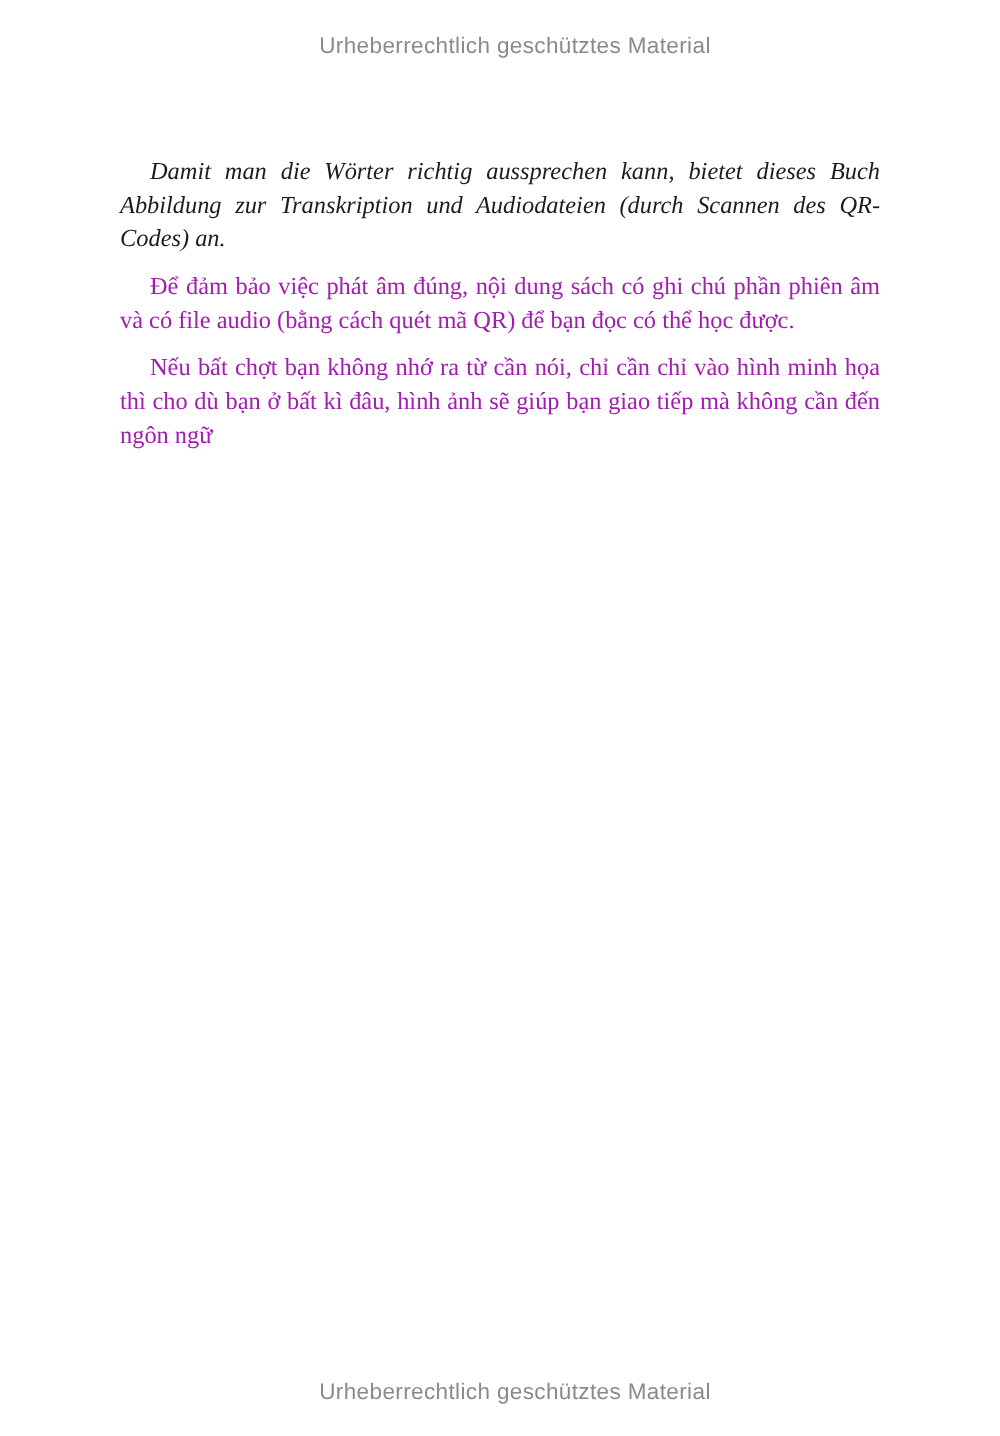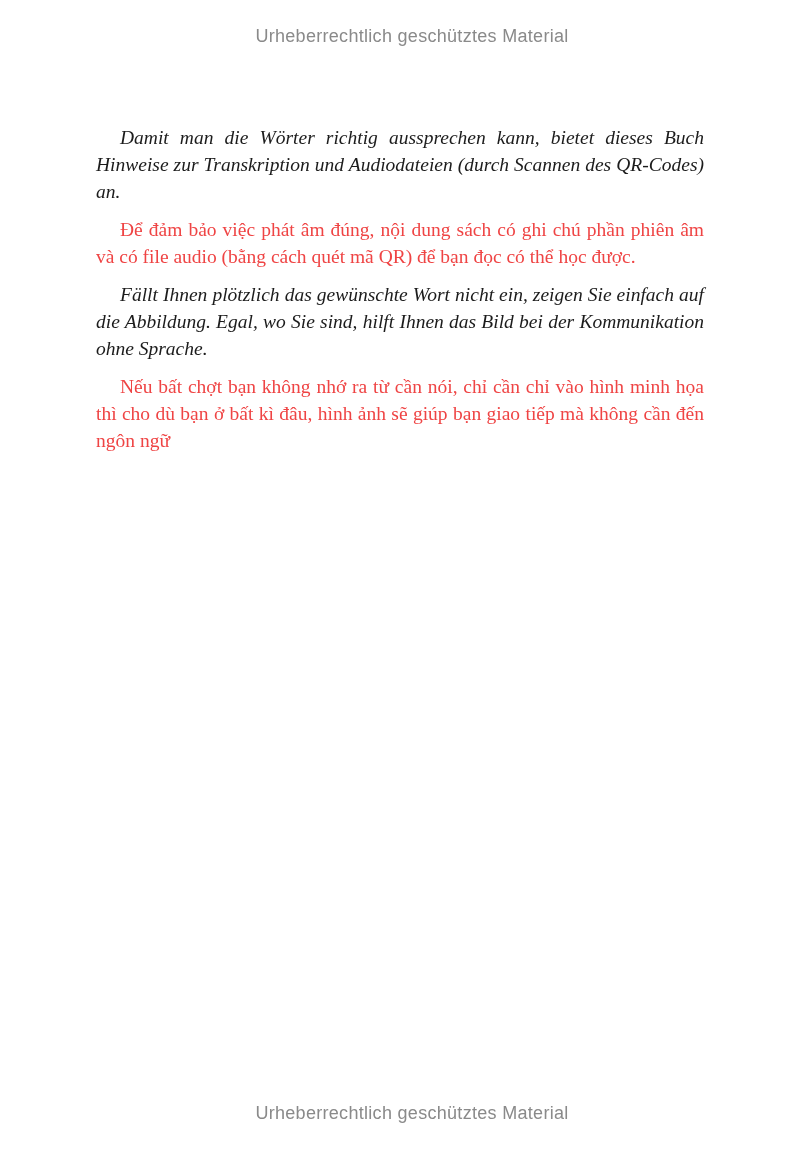--- a/index.html
+++ b/index.html
@@ -62,39 +62,38 @@
     line-height: 27px;
     text-align: justify;
     text-indent: 24px;
   }
   p.para.de {
     font-style: italic;
     color: #1c1c1c;
   }
   p.para.vi {
     font-style: normal;
-    color: #ef4444;
+    color: #a21caf;
   }
 </style>
 </head>
 <body>
 
 <div class="page">
 
   <div class="copyright top">Urheberrechtlich geschütztes Material</div>
 
   <div class="content">
 
 
-    <p class="para de">Damit man die Wörter richtig aussprechen kann, bietet dieses Buch Hinweise zur Transkription und Audiodateien (durch Scannen des QR-Codes) an.</p>
+    <p class="para de">Damit man die Wörter richtig aussprechen kann, bietet dieses Buch Abbildung zur Transkription und Audiodateien (durch Scannen des QR-Codes) an.</p>
 
     <p class="para vi">Để đảm bảo việc phát âm đúng, nội dung sách có ghi chú phần phiên âm và có file audio (bằng cách quét mã QR) để bạn đọc có thể học được.</p>
 
 
-    <p class="para de">Fällt Ihnen plötzlich das gewünschte Wort nicht ein, zeigen Sie einfach auf die Abbildung. Egal, wo Sie sind, hilft Ihnen das Bild bei der Kommunikation ohne Sprache.</p>
 
     <p class="para vi">Nếu bất chợt bạn không nhớ ra từ cần nói, chỉ cần chỉ vào hình minh họa thì cho dù bạn ở bất kì đâu, hình ảnh sẽ giúp bạn giao tiếp mà không cần đến ngôn ngữ</p>
 
   </div>
 
   <div class="copyright bottom">Urheberrechtlich geschütztes Material</div>
 
 </div>
 
 </body></html>

